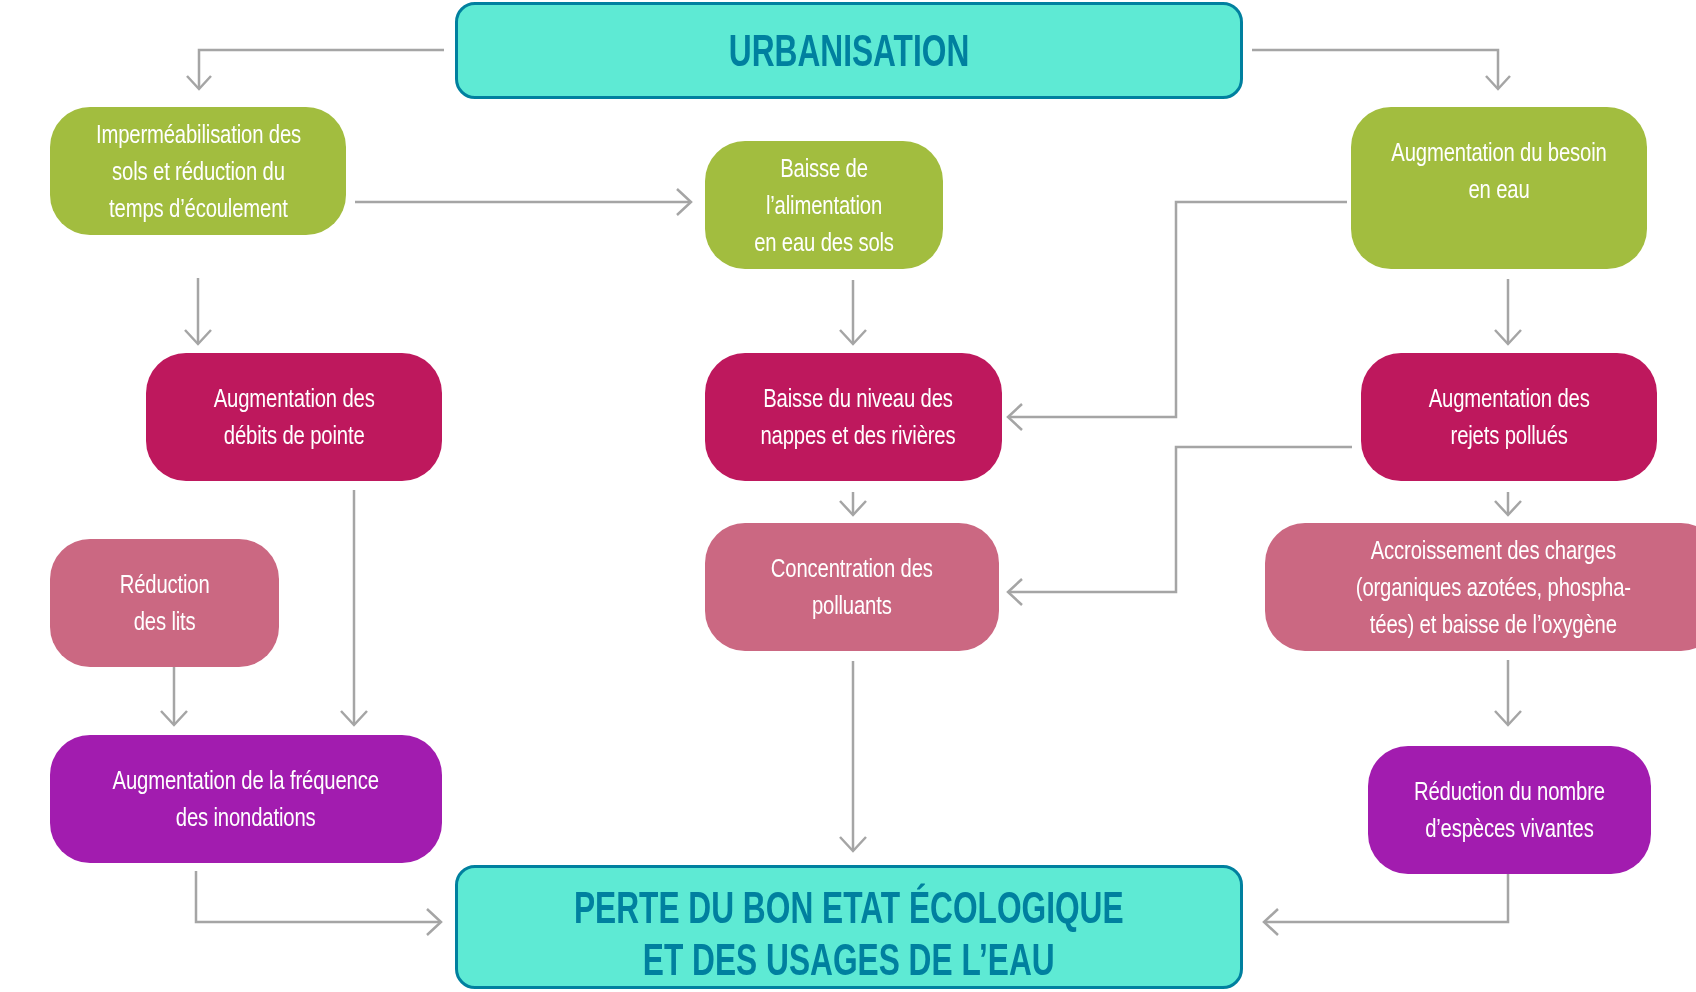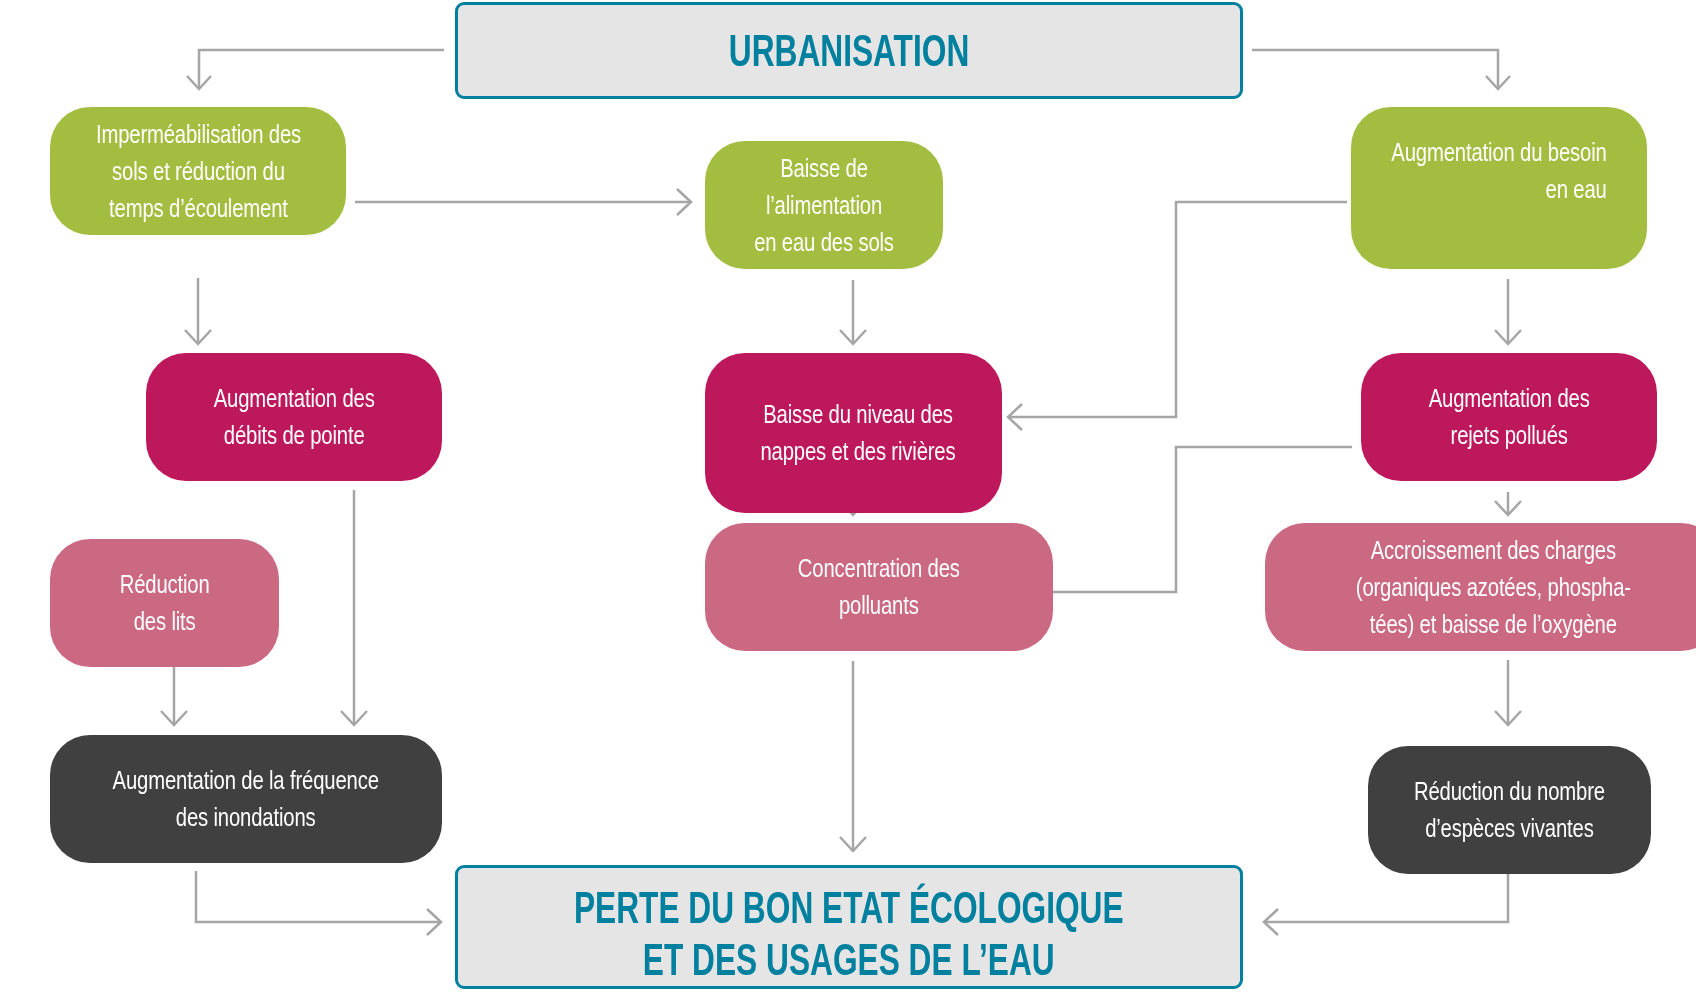--- a/index.html
+++ b/index.html
@@ -13,24 +13,24 @@
   .node .txt {
     display: inline-block; white-space: pre-line;
     font-family: "Liberation Sans", sans-serif;
     font-size: 26px; line-height: 37px;
     transform: scaleX(0.78); transform-origin: center;
     letter-spacing: -0.2px;
   }
   .green { background: #a2bd3f; }
   .blue { background: #be185d; }
   .pink { background: #cb6882; }
-  .gold { background: #404040; }
+  .gold { background: #a21caf; }
   .frame {
     position: absolute; box-sizing: border-box;
-    border: 3.5px solid #00809f; border-radius: 9px; background: #e5e5e5;
+    border: 3.5px solid #00809f; border-radius: 20px; background: #5eead4;
     display: flex; align-items: center; justify-content: center; text-align: center;
   }
   .frame .title {
     display: inline-block; white-space: pre-line; color: #00809f;
     font-family: "Liberation Sans", sans-serif; font-weight: bold;
     transform: scaleX(0.72); transform-origin: center;
   }
   #top-frame .title { font-size: 44px; line-height: 50px; }
   #bottom-frame .title { font-size: 44px; line-height: 52px; }
 </style>
@@ -105,30 +105,30 @@
 </div>
 <div class="node gold" style="left:50px; top:735px; width:392px; height:128px;">
   <span class="txt">Augmentation de la fréquence
 des inondations</span>
 </div>
 
 <div class="node green" style="left:705px; top:141px; width:238px; height:128px;">
   <span class="txt">Baisse de l’alimentation
 en eau des sols</span>
 </div>
-<div class="node blue" style="left:705px; top:353px; width:297px; height:160px;padding-left:8px;">
+<div class="node blue" style="left:705px; top:353px; width:297px; height:128px;padding-left:8px;">
   <span class="txt">Baisse du niveau des
 nappes et des rivières</span>
 </div>
-<div class="node pink" style="left:705px; top:523px; width:348px; height:128px;">
+<div class="node pink" style="left:705px; top:523px; width:294px; height:128px;">
   <span class="txt">Concentration des
 polluants</span>
 </div>
 
-<div class="node green" style="left:1351px; top:107px; width:296px; height:162px;text-align:right;">
+<div class="node green" style="left:1351px; top:107px; width:296px; height:162px;">
   <span class="txt" style="margin-top:-34px;">Augmentation du besoin
 en eau</span>
 </div>
 <div class="node blue" style="left:1361px; top:353px; width:296px; height:128px;">
   <span class="txt">Augmentation des
 rejets pollués</span>
 </div>
 <div class="node pink" style="left:1265px; top:523px; width:456px; height:128px;">
   <span class="txt" style="line-height:37px;">Accroissement des charges
 (organiques azotées, phospha-

